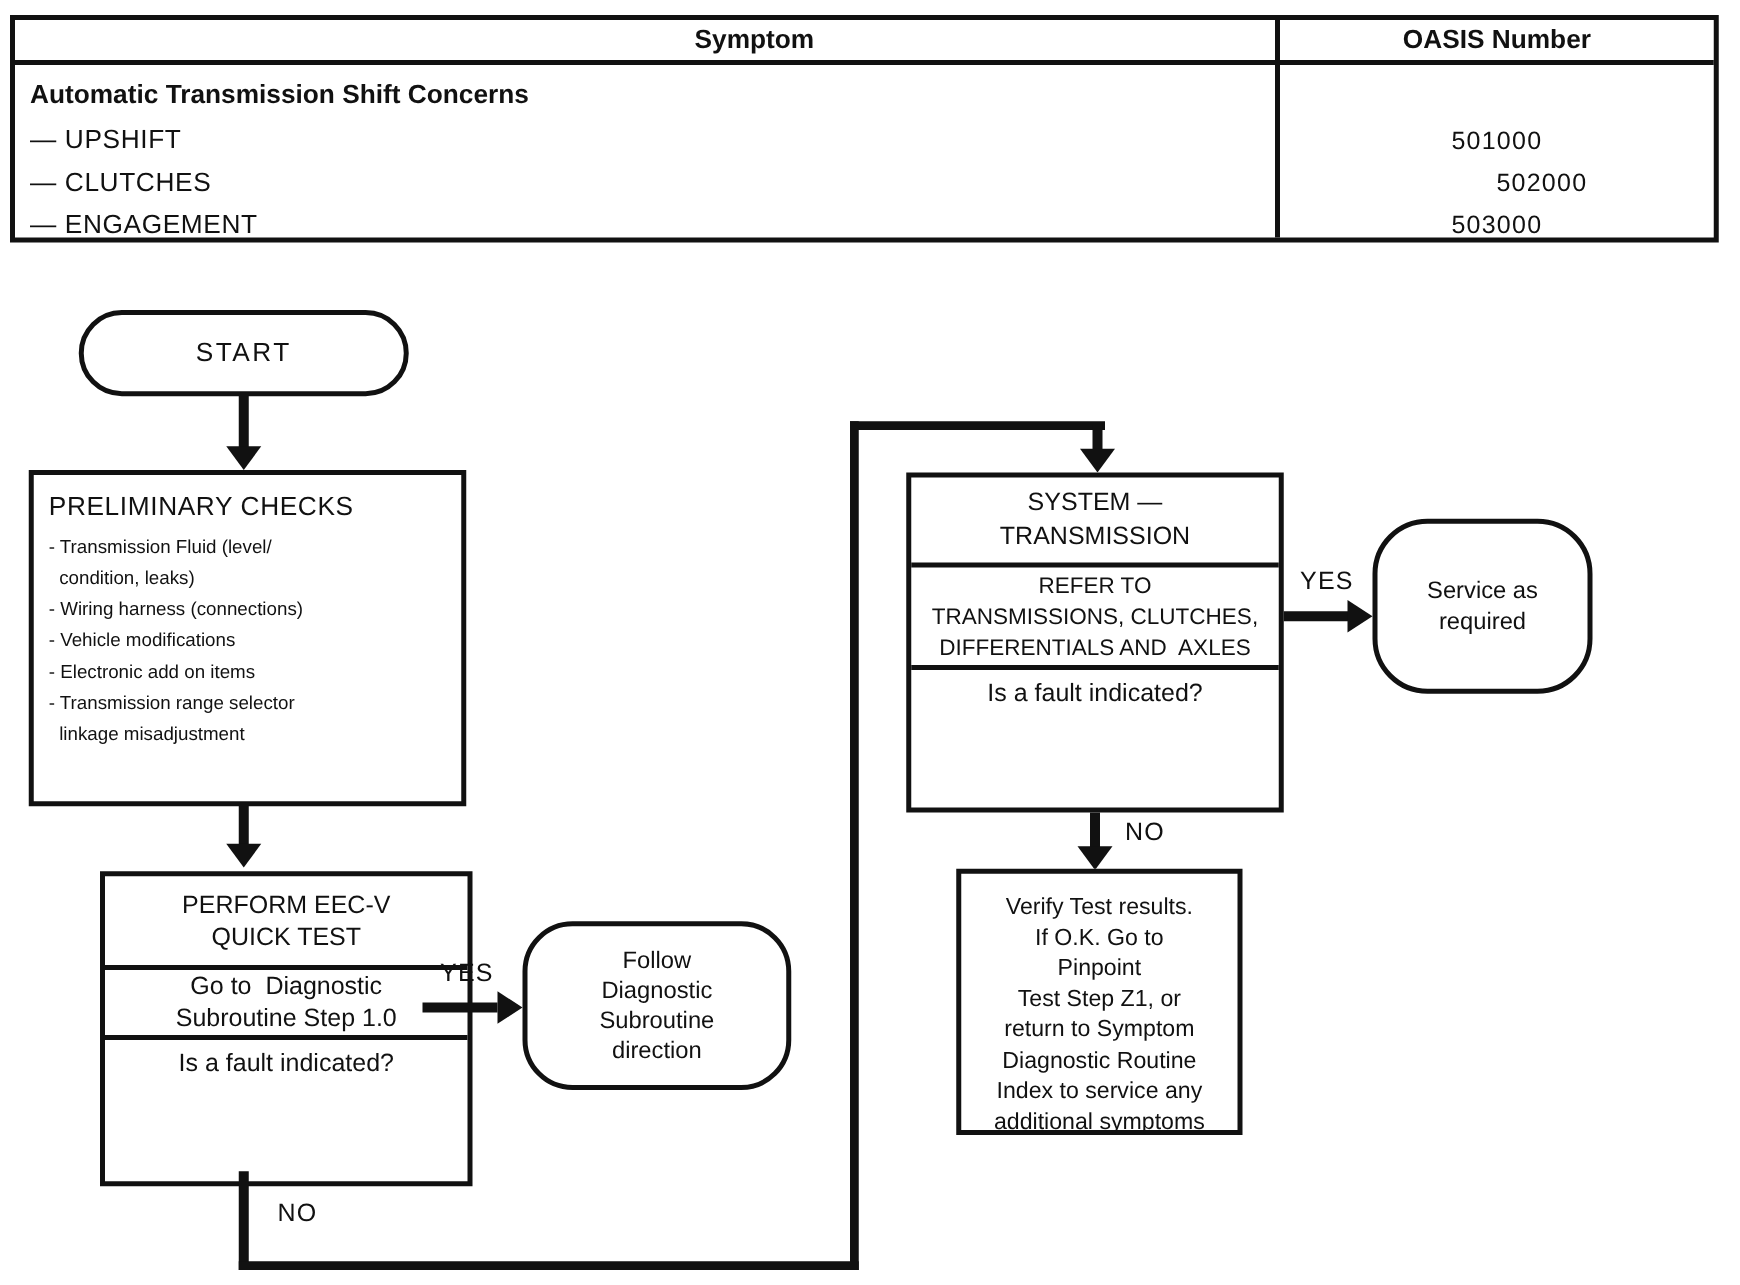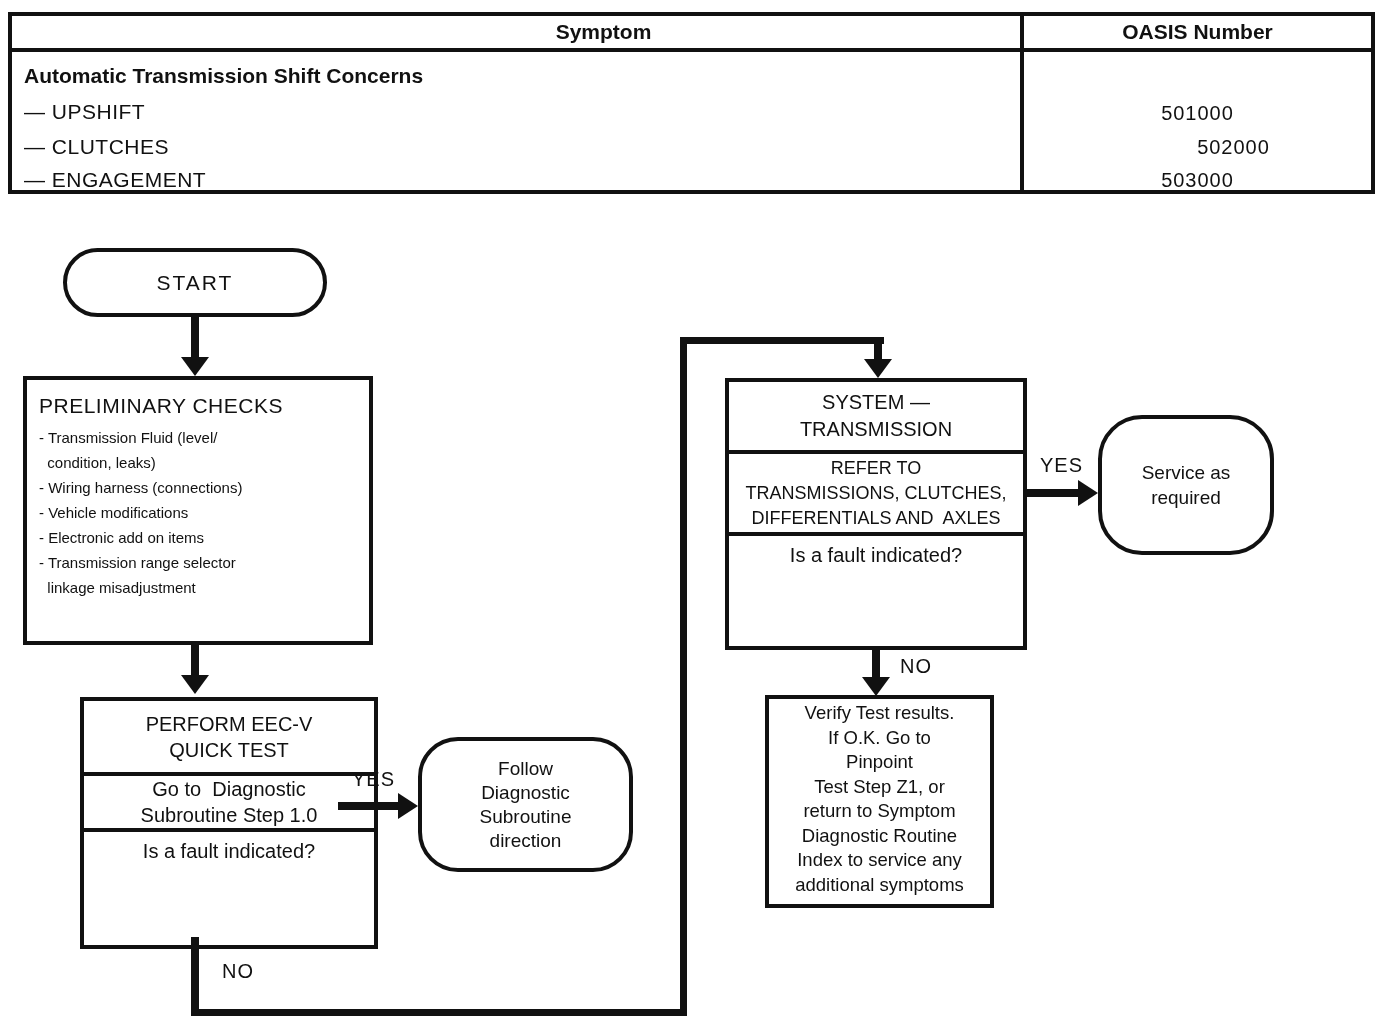--- a/index.html
+++ b/index.html
@@ -47,21 +47,21 @@
   .eec .s1{ height:71px; font-size:20px; line-height:26px; white-space:pre-line; }
   .eec .s2{ height:56px; font-size:20px; line-height:26px; white-space:pre-wrap; }
   .eec .s3{ flex:1; align-items:flex-start; padding-top:8px; font-size:20px; }
   .system{ left:725px; top:378px; width:302px; height:272px; }
   .system .s1{ height:68px; font-size:20px; line-height:27px; white-space:pre-line; }
   .system .s2{ height:82px; font-size:18px; line-height:25px; white-space:pre-wrap; }
   .system .s3{ flex:1; align-items:flex-start; padding-top:8px; font-size:20px; }
 
   .verify{ left:765px; top:695px; width:229px; height:213px;
            font-size:18.5px; line-height:24.5px; white-space:pre-line;
-           text-align:center; padding-top:2px; }
+           text-align:center; padding-top:14px; }
 
   
   .ln{ position:absolute; background:var(--ink); }
   .ah-d{ position:absolute; width:0; height:0;
          border-left:14px solid transparent; border-right:14px solid transparent;
          border-top:19px solid var(--ink); }
   .ah-r{ position:absolute; width:0; height:0;
          border-top:13px solid transparent; border-bottom:13px solid transparent;
          border-left:20px solid var(--ink); }
   .lbl{ position:absolute; font-size:20px; letter-spacing:1px; }

